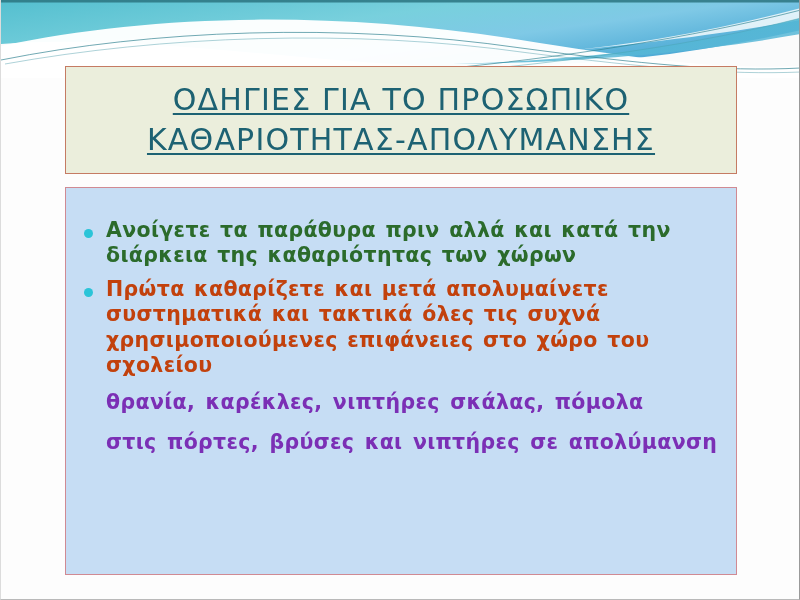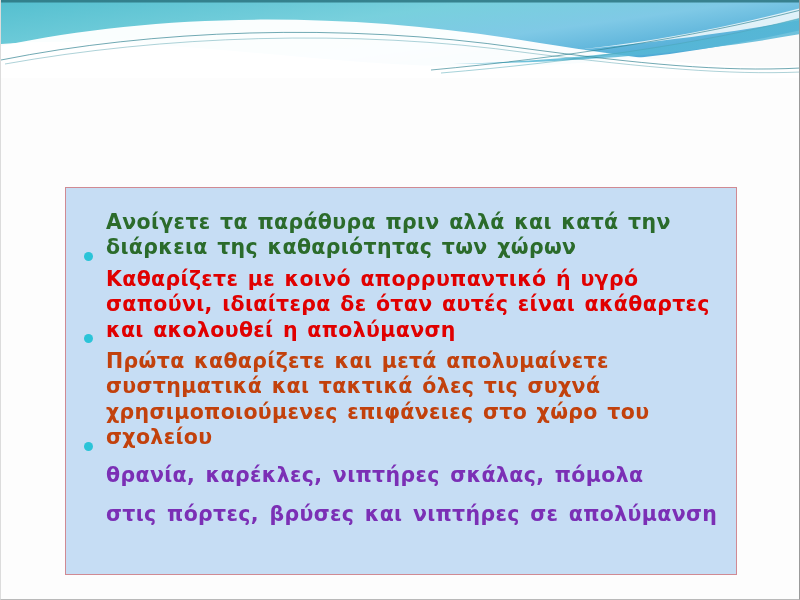--- a/index.html
+++ b/index.html
@@ -72,22 +72,23 @@
     height: 388px;
     background: #c6ddf4;
     border: 1.5px solid #d08a93;
     box-sizing: border-box;
     padding: 22px 18px 10px 18px;
     z-index: 5;
   }
 
   .bullet-row {
     display: flex;
-    align-items: flex-end;
+    align-items: flex-start;
     margin-bottom: 6px;
+    margin-top: 8px;
   }
   .bullet-dot {
     flex: 0 0 auto;
     width: 9px;
     height: 9px;
     border-radius: 50%;
     background: #2bc4d8;
     margin-top: 11px;
     margin-right: 13px;
   }
@@ -153,32 +154,32 @@
         <path d="M0,60 C150,30 340,22 520,48 C640,64 720,72 800,68" fill="none" stroke="#2b7f8e" stroke-width="0.9" opacity="0.75"></path>
         <path d="M4,64 C160,36 350,28 528,53 C648,68 726,75 800,72" fill="none" stroke="#3d93a1" stroke-width="0.7" opacity="0.6"></path>
         <path d="M430,70 C560,58 690,38 800,10" fill="none" stroke="#2b7f8e" stroke-width="0.8" opacity="0.8"></path>
         <path d="M440,73 C570,62 700,44 800,18" fill="none" stroke="#4aa3b2" stroke-width="0.7" opacity="0.7"></path>
 
         <rect x="0" y="0" width="800" height="2.5" fill="#2b7480" opacity="0.85"></rect>
       </g>
     </svg>
   </div>
 
+  <div id="title-box">
+    <div class="title-line line1">ΟΔΗΓΙΕΣ ΓΙΑ ΤΟ ΠΡΟΣΩΠΙΚΟ</div>
+    <div class="title-line line2">ΚΑΘΑΡΙΟΤΗΤΑΣ-ΑΠΟΛΥΜΑΝΣΗΣ</div>
+  </div>
 
   <div id="content-box">
 
     <div class="bullet-row">
       <span class="bullet-dot"></span>
       <span class="bullet-text b-green">Ανοίγετε τα παράθυρα πριν αλλά και κατά την διάρκεια της καθαριότητας των χώρων</span>
     </div>
 
-    <div class="bullet-row">
-      <span class="bullet-dot"></span>
-      <span class="bullet-text b-red">Καθαρίζετε με κοινό απορρυπαντικό ή υγρό σαπούνι, ιδιαίτερα δε όταν αυτές είναι ακάθαρτες και ακολουθεί η απολύμανση</span>
-    </div>
 
     <div class="bullet-row">
       <span class="bullet-dot"></span>
       <span class="bullet-text b-blue">Πρώτα καθαρίζετε και μετά απολυμαίνετε συστηματικά και τακτικά όλες τις συχνά χρησιμοποιούμενες επιφάνειες στο χώρο του σχολείου</span>
     </div>
 
     <div class="plain-row">θρανία, καρέκλες, νιπτήρες σκάλας, πόμολα</div>
 
     <div class="plain-row">στις πόρτες, βρύσες και νιπτήρες σε απολύμανση</div>
 

